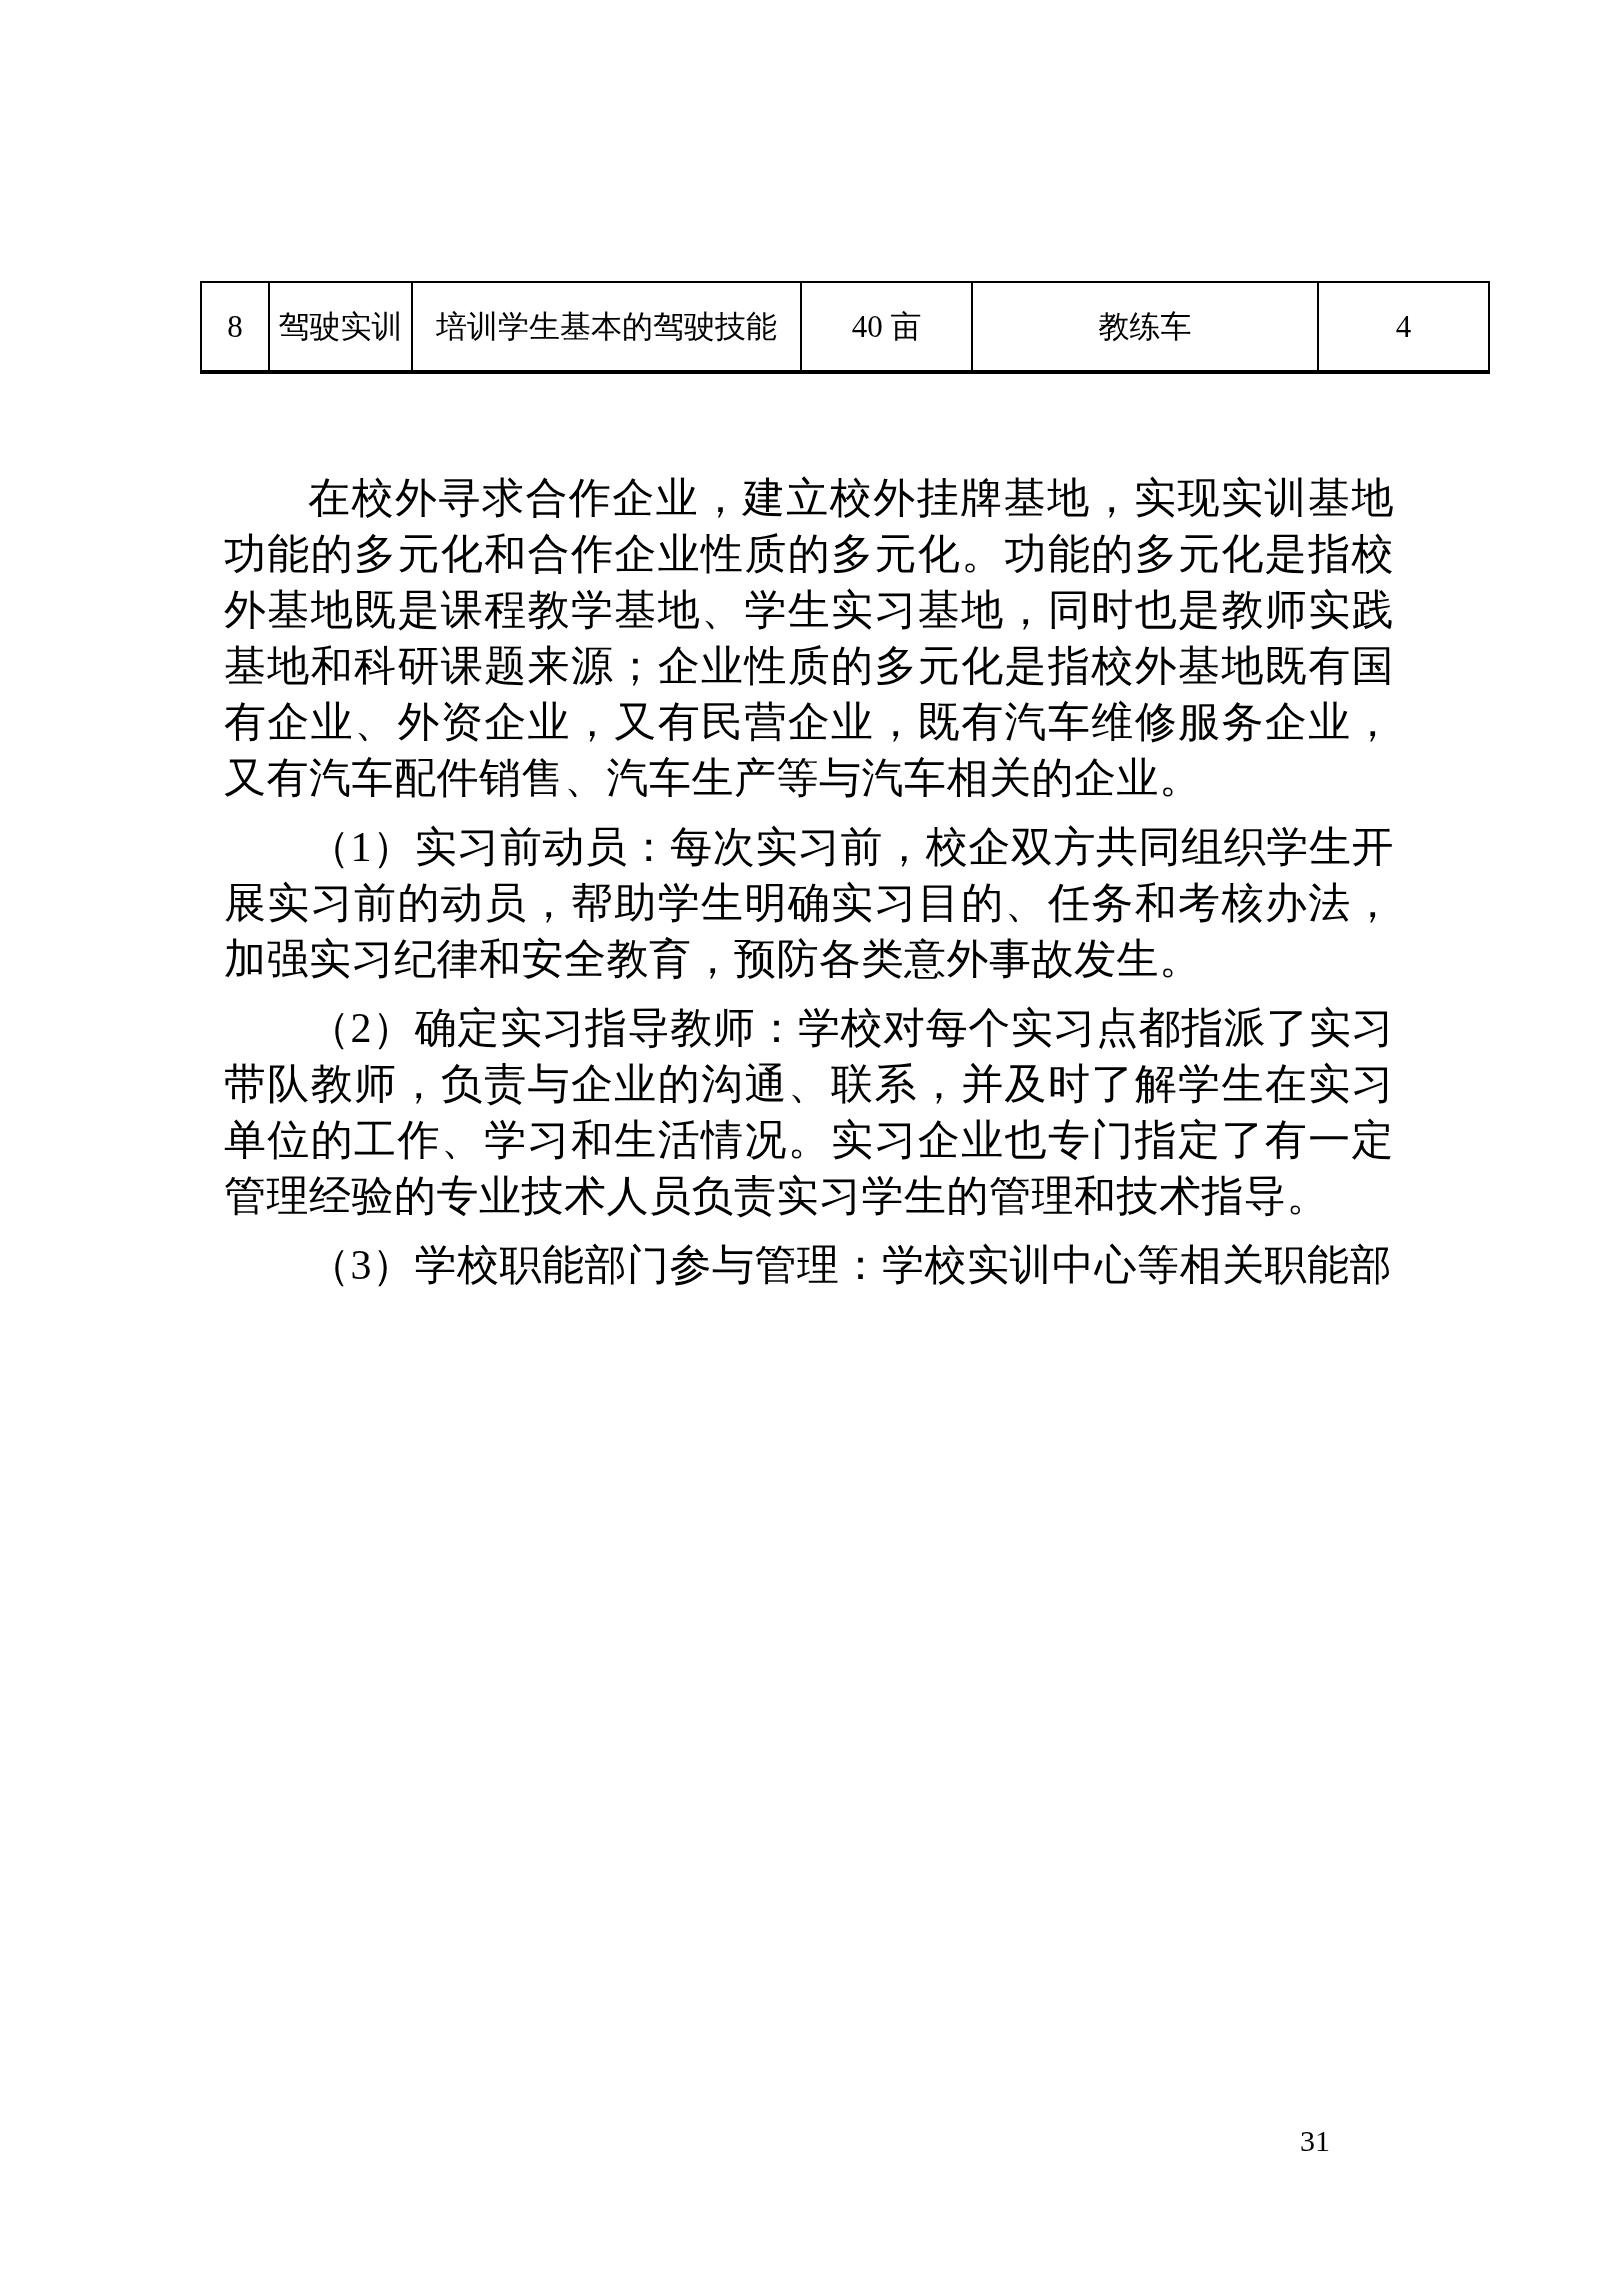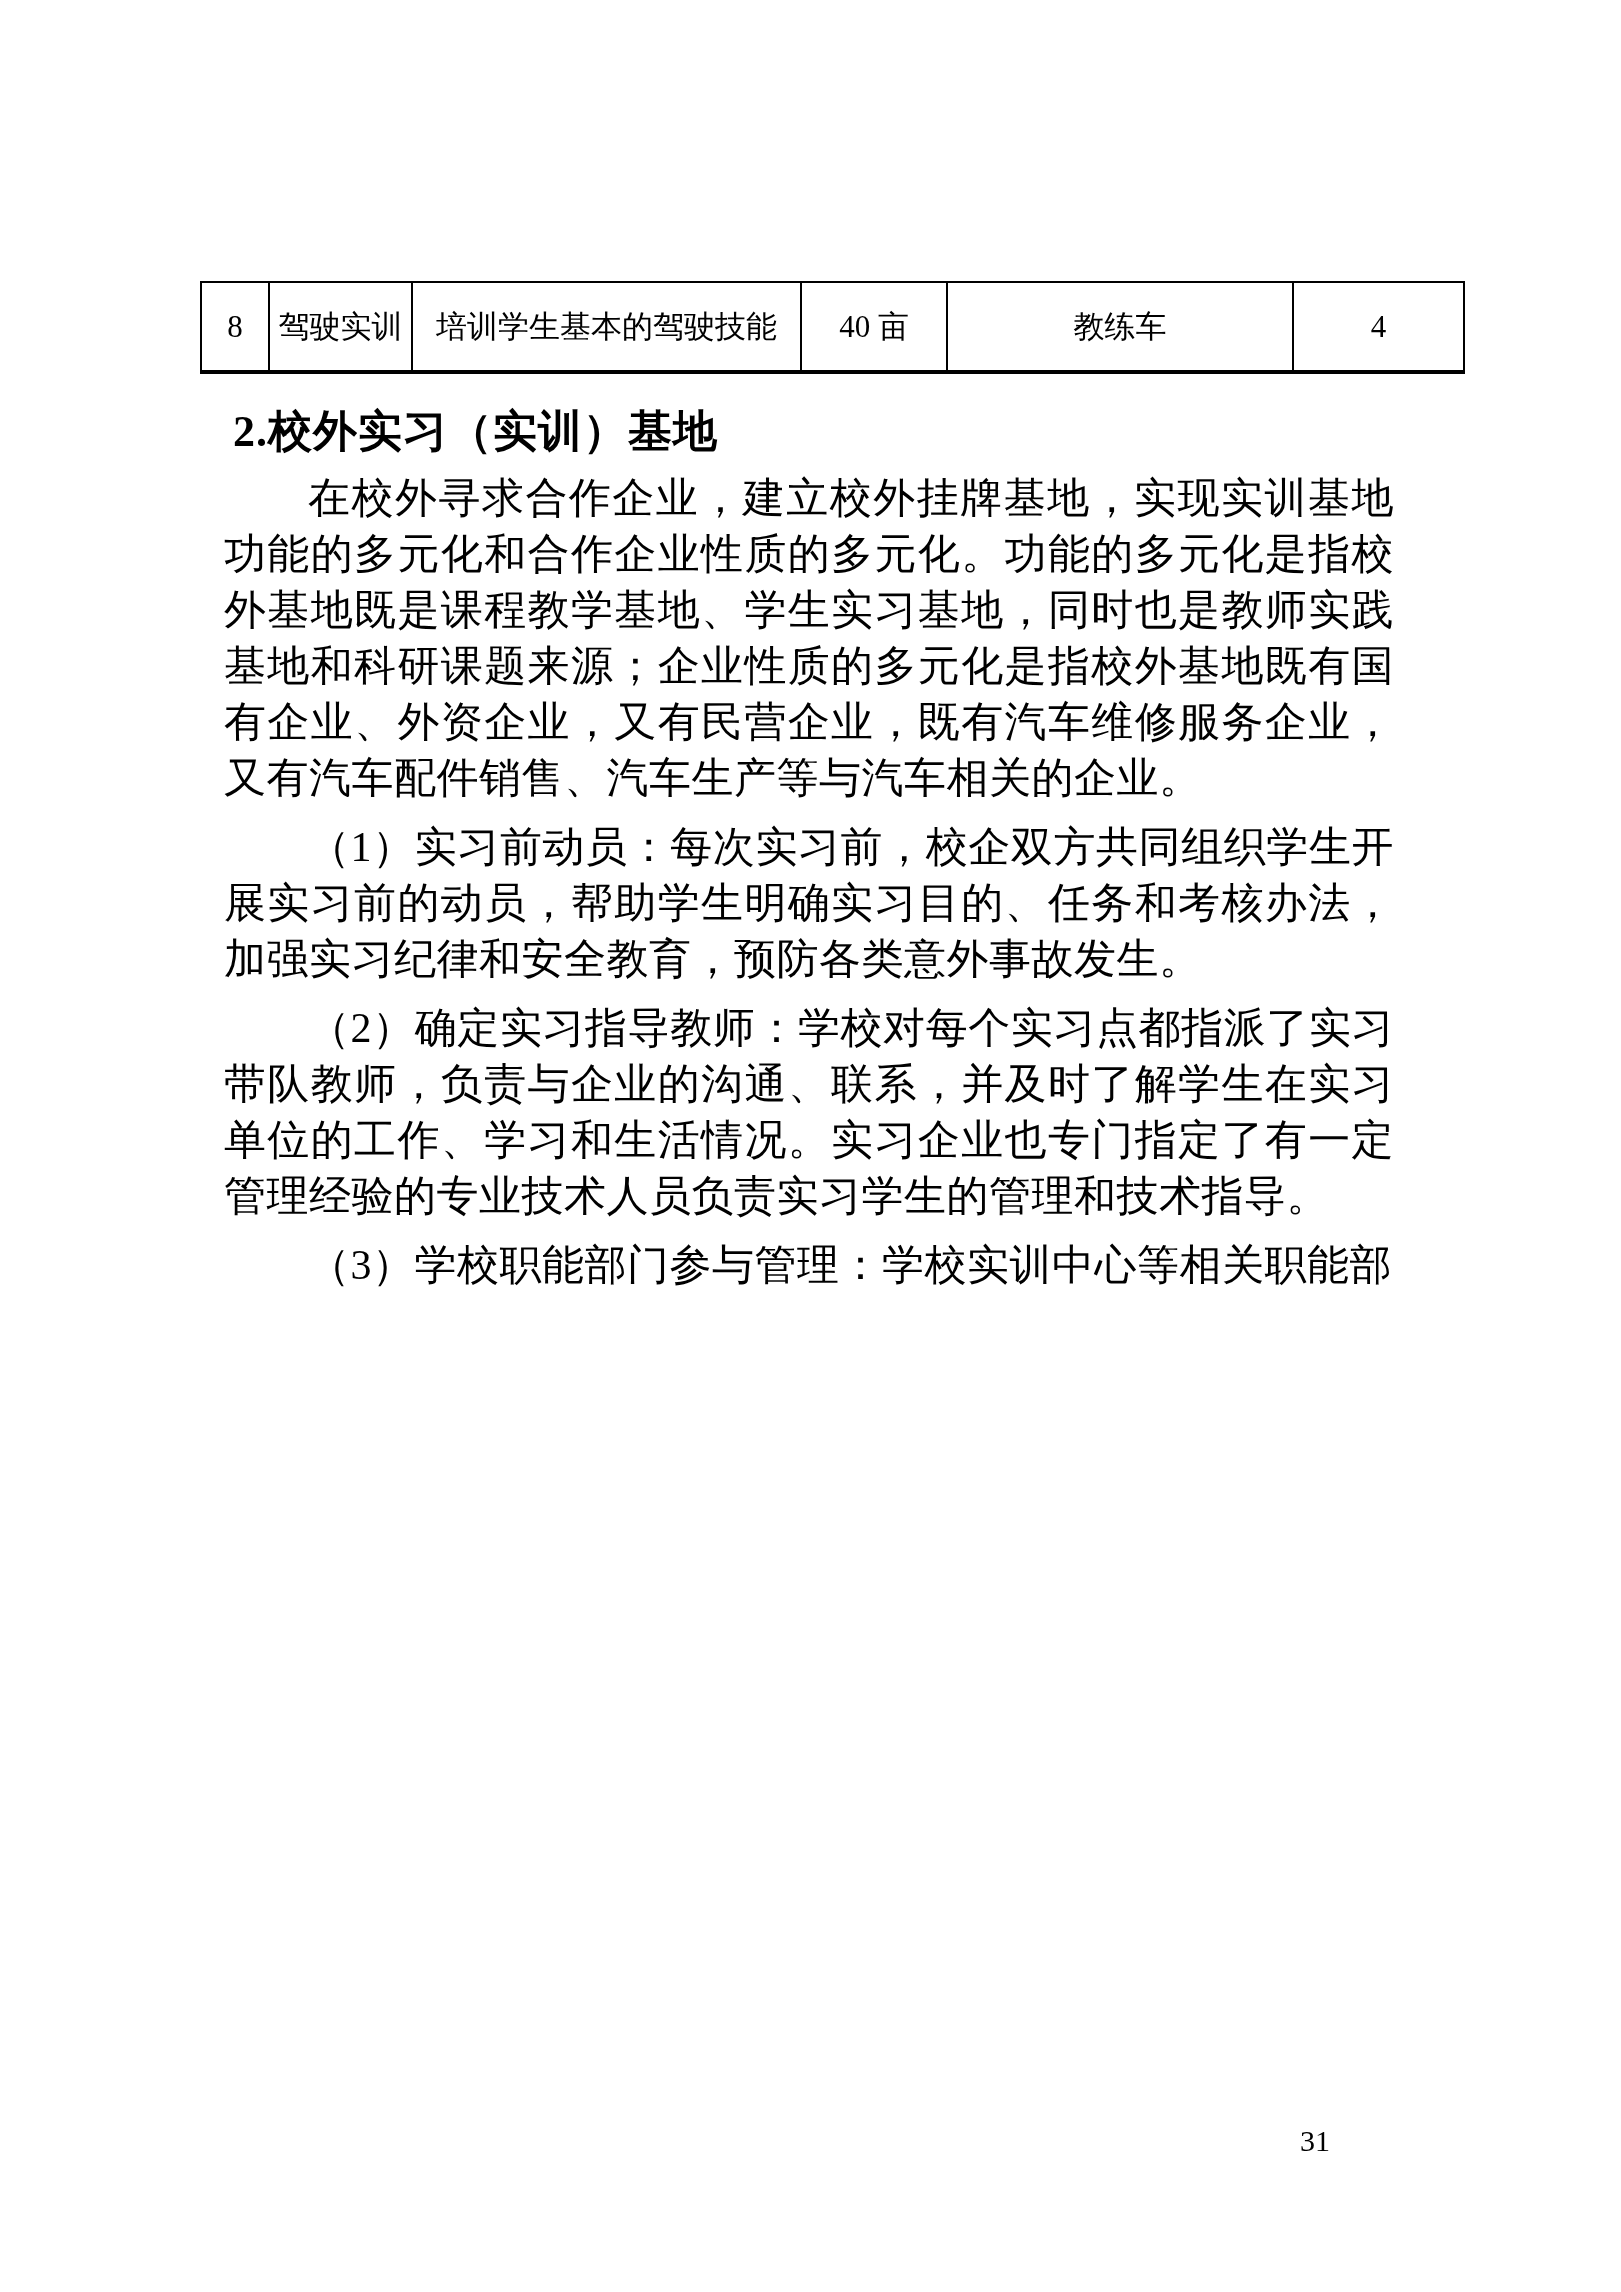--- a/index.html
+++ b/index.html
@@ -36,21 +36,21 @@
     box-sizing: border-box;
     overflow: hidden;
   }
   .facility-table { border: 2.9px solid #000000; border-bottom-width: 4.9px; border-top-width: 2px; }
   .facility-table td.c-left   { border-left-width: 2.9px; }
   .facility-table td.c-right  { border-right-width: 2.9px; }
   .facility-table td { border-bottom-width: 4.9px; border-top-width: 2px; }
   .col-index { width: 68px; }
   .col-name { width: 143px; }
   .col-func { width: 389px; }
-  .col-area { width: 146px; }
+  .col-area { width: 171px; }
   .col-equip { width: 346px; margin-left: 31px; }
   .col-count { width: 171px; }
   
   .section-heading {
     position: absolute;
     left: 233px;
     top: 404px;
     margin: 0;
     font-size: 44px;
     line-height: 55px;
@@ -95,21 +95,20 @@
         <td class="col-index c-left">8</td>
         <td class="col-name">驾驶实训</td>
         <td class="col-func">培训学生基本的驾驶技能</td>
         <td class="col-area">40 亩</td>
         <td class="col-equip">教练车</td>
         <td class="col-count c-right">4</td>
       </tr>
     </tbody>
   </table>
 
-  <h2 class="section-heading">2.校外实习（实训）基地</h2>
 
   <div class="body-text">
     <p class="para">在校外寻求合作企业，建立校外挂牌基地，实现实训基地功能的多元化和合作企业性质的多元化。功能的多元化是指校外基地既是课程教学基地、学生实习基地，同时也是教师实践基地和科研课题来源；企业性质的多元化是指校外基地既有国有企业、外资企业，又有民营企业，既有汽车维修服务企业，又有汽车配件销售、汽车生产等与汽车相关的企业。</p>
     <p class="para">（1）实习前动员：每次实习前，校企双方共同组织学生开展实习前的动员，帮助学生明确实习目的、任务和考核办法，加强实习纪律和安全教育，预防各类意外事故发生。</p>
     <p class="para">（2）确定实习指导教师：学校对每个实习点都指派了实习带队教师，负责与企业的沟通、联系，并及时了解学生在实习单位的工作、学习和生活情况。实习企业也专门指定了有一定管理经验的专业技术人员负责实习学生的管理和技术指导。</p>
     <p class="para">（3）学校职能部门参与管理：学校实训中心等相关职能部</p>
   </div>
 
   <div class="page-number">31</div>
 

